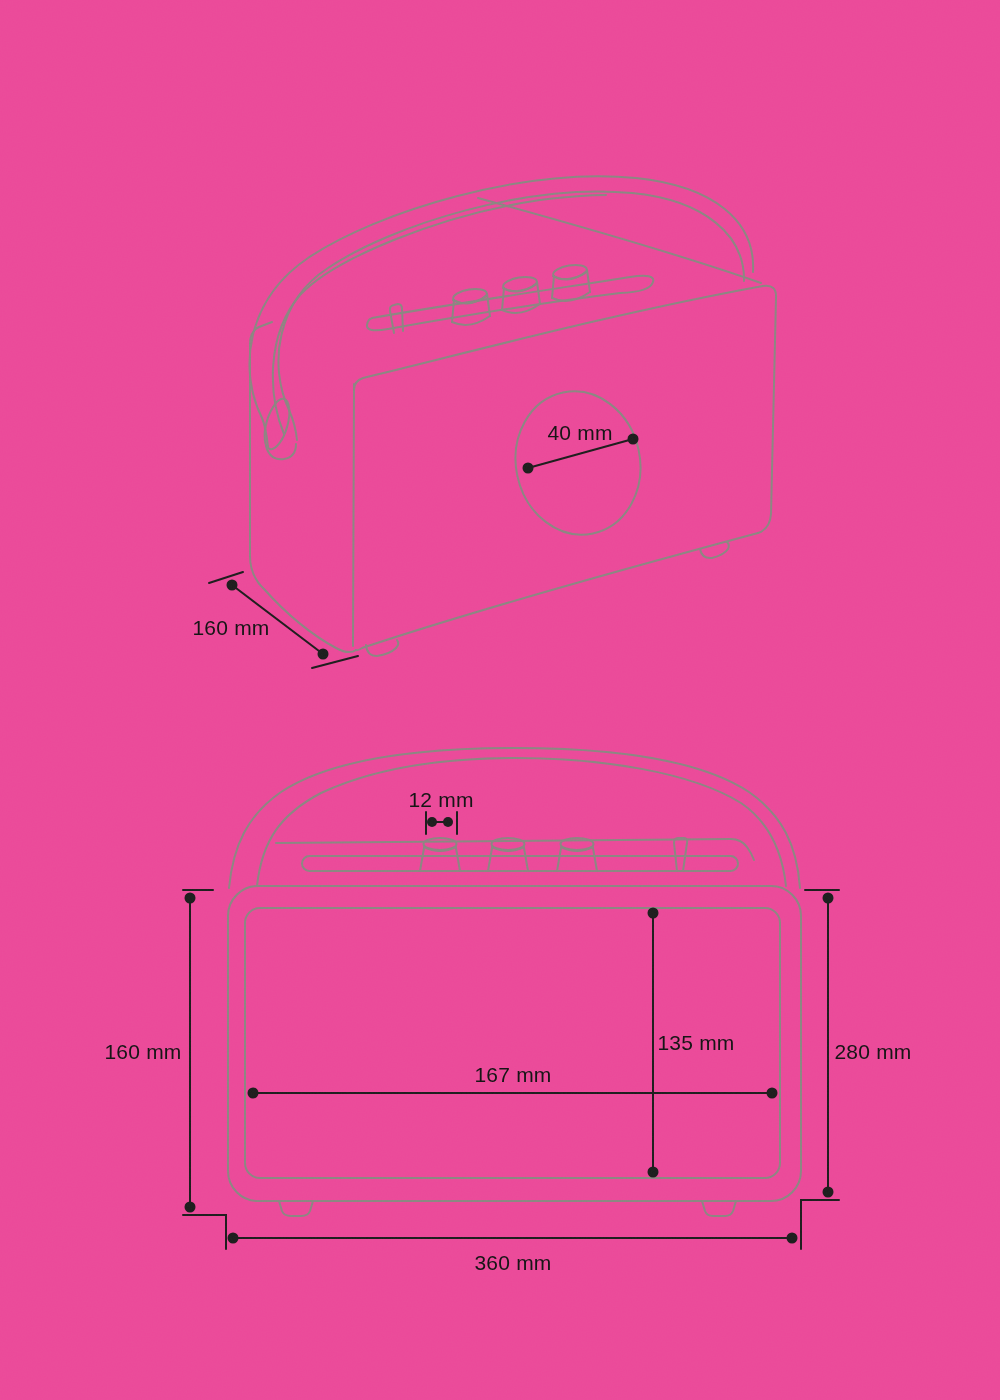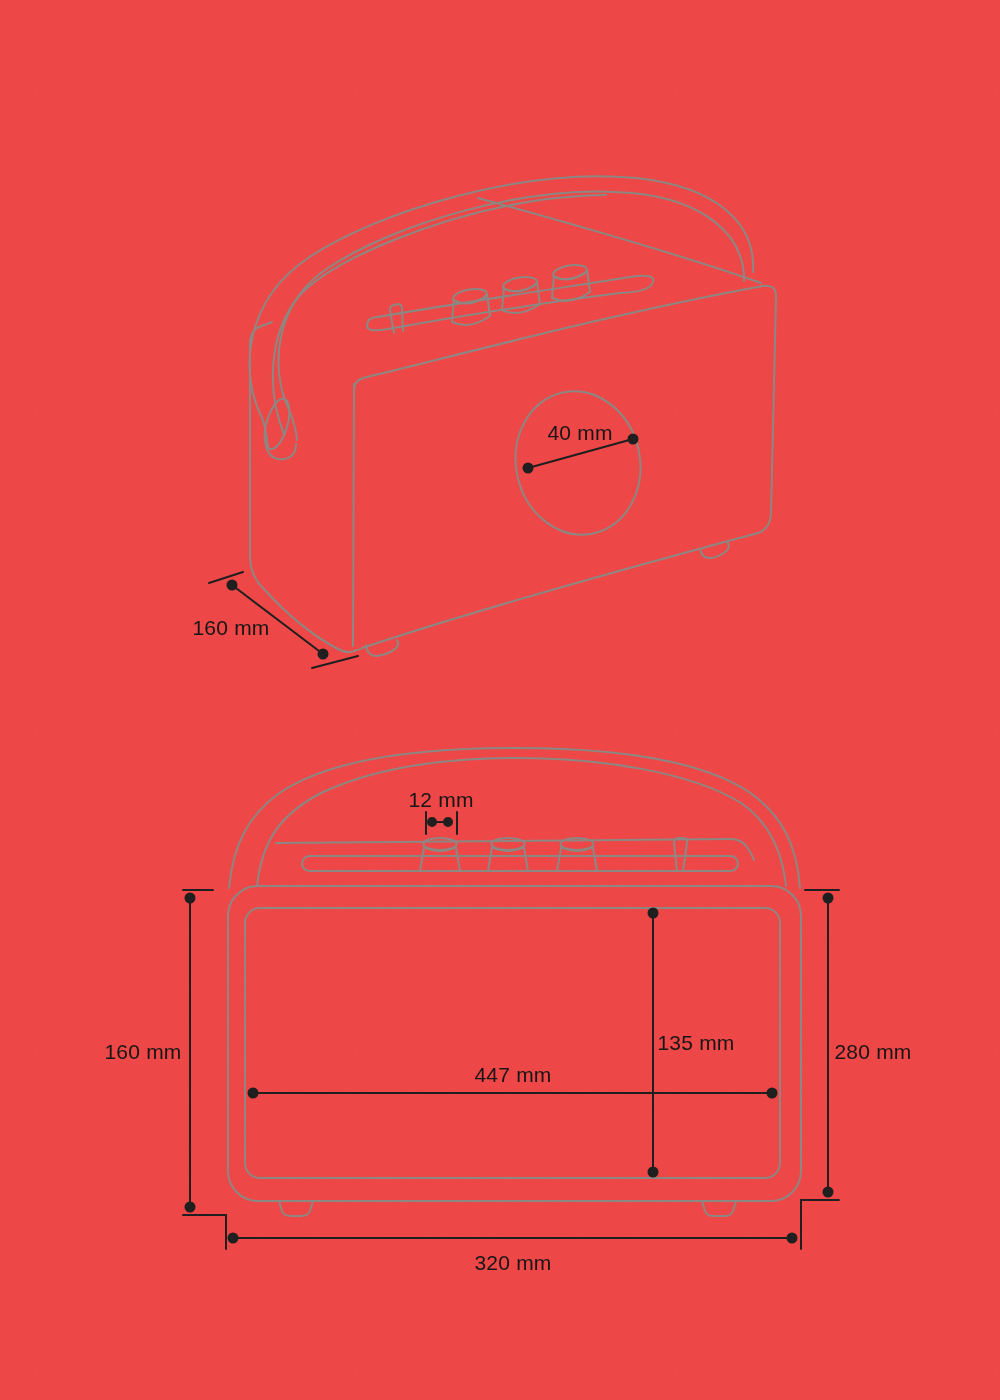--- a/index.html
+++ b/index.html
@@ -1,19 +1,19 @@
 <!DOCTYPE html>
 <html><head>
 <meta charset="utf-8">
 <style>
   html,body{margin:0;padding:0;background:#e6e4e0;}
   .stage{
     position:relative;
     width:1000px;height:1400px;
-    background:#ef4444;
+    background:#ec4899;
     overflow:hidden;
     font-family:"Liberation Sans", sans-serif;
   }
   .art{position:absolute;inset:0;width:1000px;height:1400px;display:block;}
   .dim-label{
     position:absolute;
     transform:translate(-50%,-50%);
     font-size:21px;
     line-height:1;
     color:#161616;
@@ -172,16 +172,16 @@
       <feColorMatrix type="matrix" values="0 0 0 0 0.55  0 0 0 0 0.54  0 0 0 0 0.52  0 0 0 0.05 0"></feColorMatrix>
     </filter>
     <rect width="1000" height="1400" filter="url(#paper)"></rect>
   </svg>
 
   <div class="dim-label pos-40">40 mm</div>
   <div class="dim-label pos-depth">160 mm</div>
   <div class="dim-label pos-15">12 mm</div>
   <div class="dim-label pos-h160">160 mm</div>
   <div class="dim-label pos-h150">280 mm</div>
-  <div class="dim-label pos-245">447 mm</div>
+  <div class="dim-label pos-245">167 mm</div>
   <div class="dim-label pos-135">135 mm</div>
-  <div class="dim-label pos-260">320 mm</div>
+  <div class="dim-label pos-260">360 mm</div>
 </div>
 
 </body></html>

